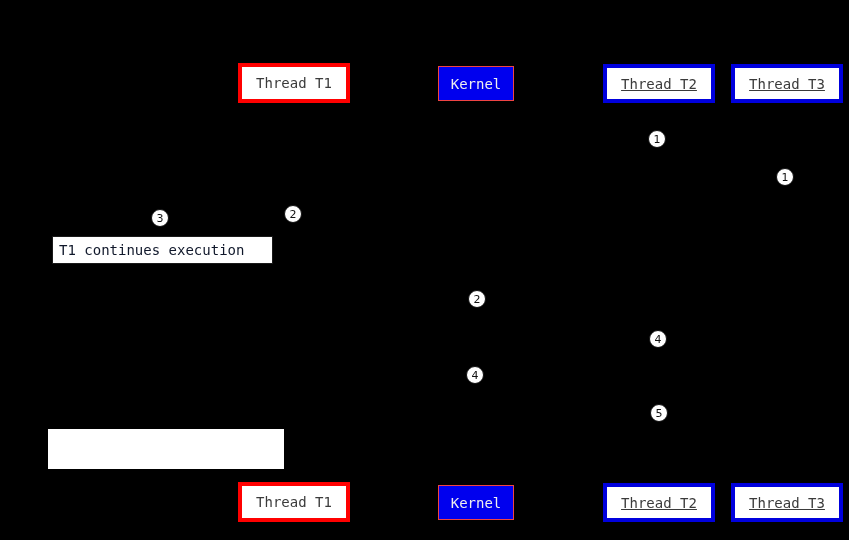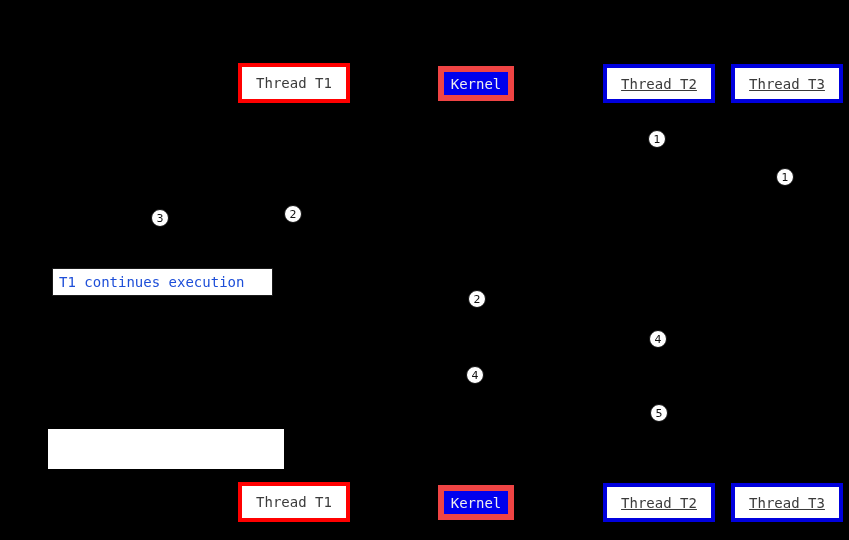--- a/index.html
+++ b/index.html
@@ -42,21 +42,21 @@
   .participant.red-border {
     border: 4px solid #FF0000;
   }
   .participant.blue-border {
     border: 4px solid #0000DD;
     text-decoration: underline;
   }
   .participant.filled-blue {
     background: #0000EE;
     color: #EFEFEF;
-    border: 6px solid #ef4444;
+    border: 1px solid #ef4444;
   }
 
   
   .lifeline {
     position: absolute;
     width: 1px;
     background: repeating-linear-gradient(
       to bottom,
       #000000 0px, #000000 5px,
       rgba(0,0,0,0) 5px, rgba(0,0,0,0) 10px
@@ -87,24 +87,23 @@
     position: absolute;
     box-sizing: border-box;
     background: #FFFFFF;
     border: 1px solid #1A1A1A;
     display: flex;
     align-items: center;
     justify-content: flex-start;
     padding: 0 6px;
     font-family: "DejaVu Sans Mono", "Liberation Mono", monospace;
     font-size: 14px;
-    color: #1d4ed8;
+    color: #0f172a;
     white-space: nowrap;
     line-height: 1;
-    margin-top: 32px;
   }
   .blank-box {
     position: absolute;
     box-sizing: border-box;
     background: #FFFFFF;
     border: 1px solid #FFFFFF;
   }
 </style>
 </head>
 <body>

